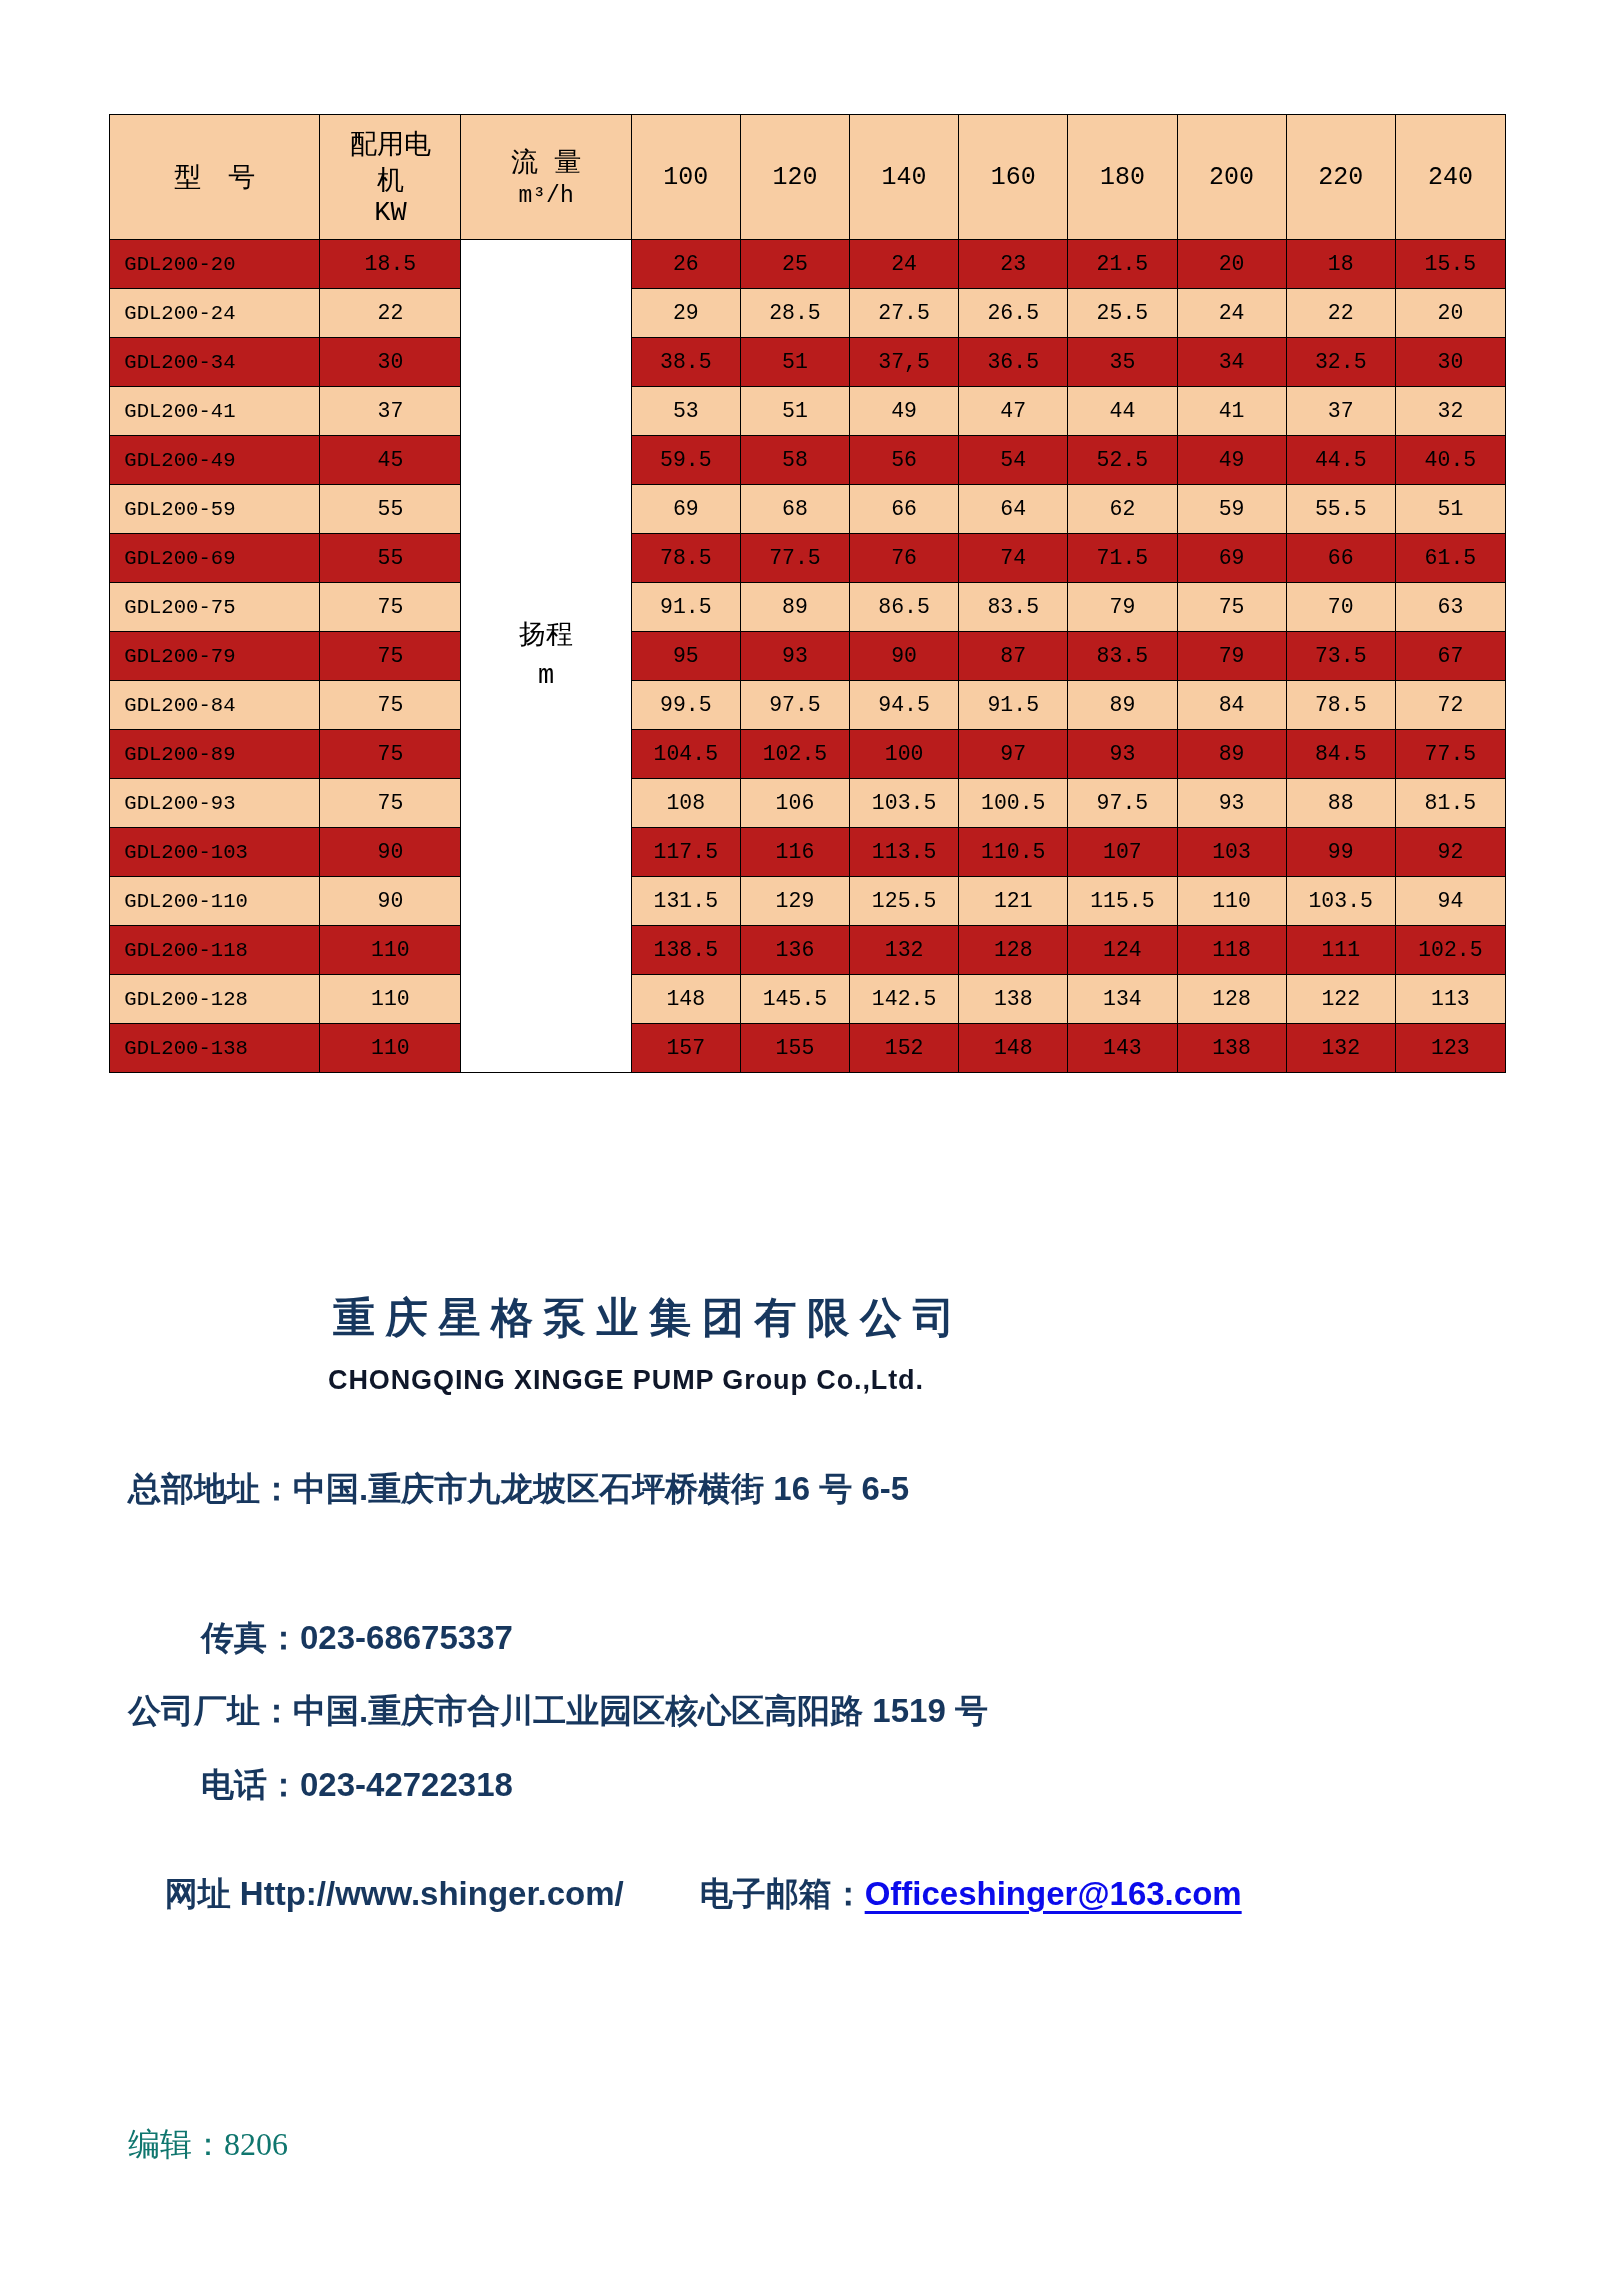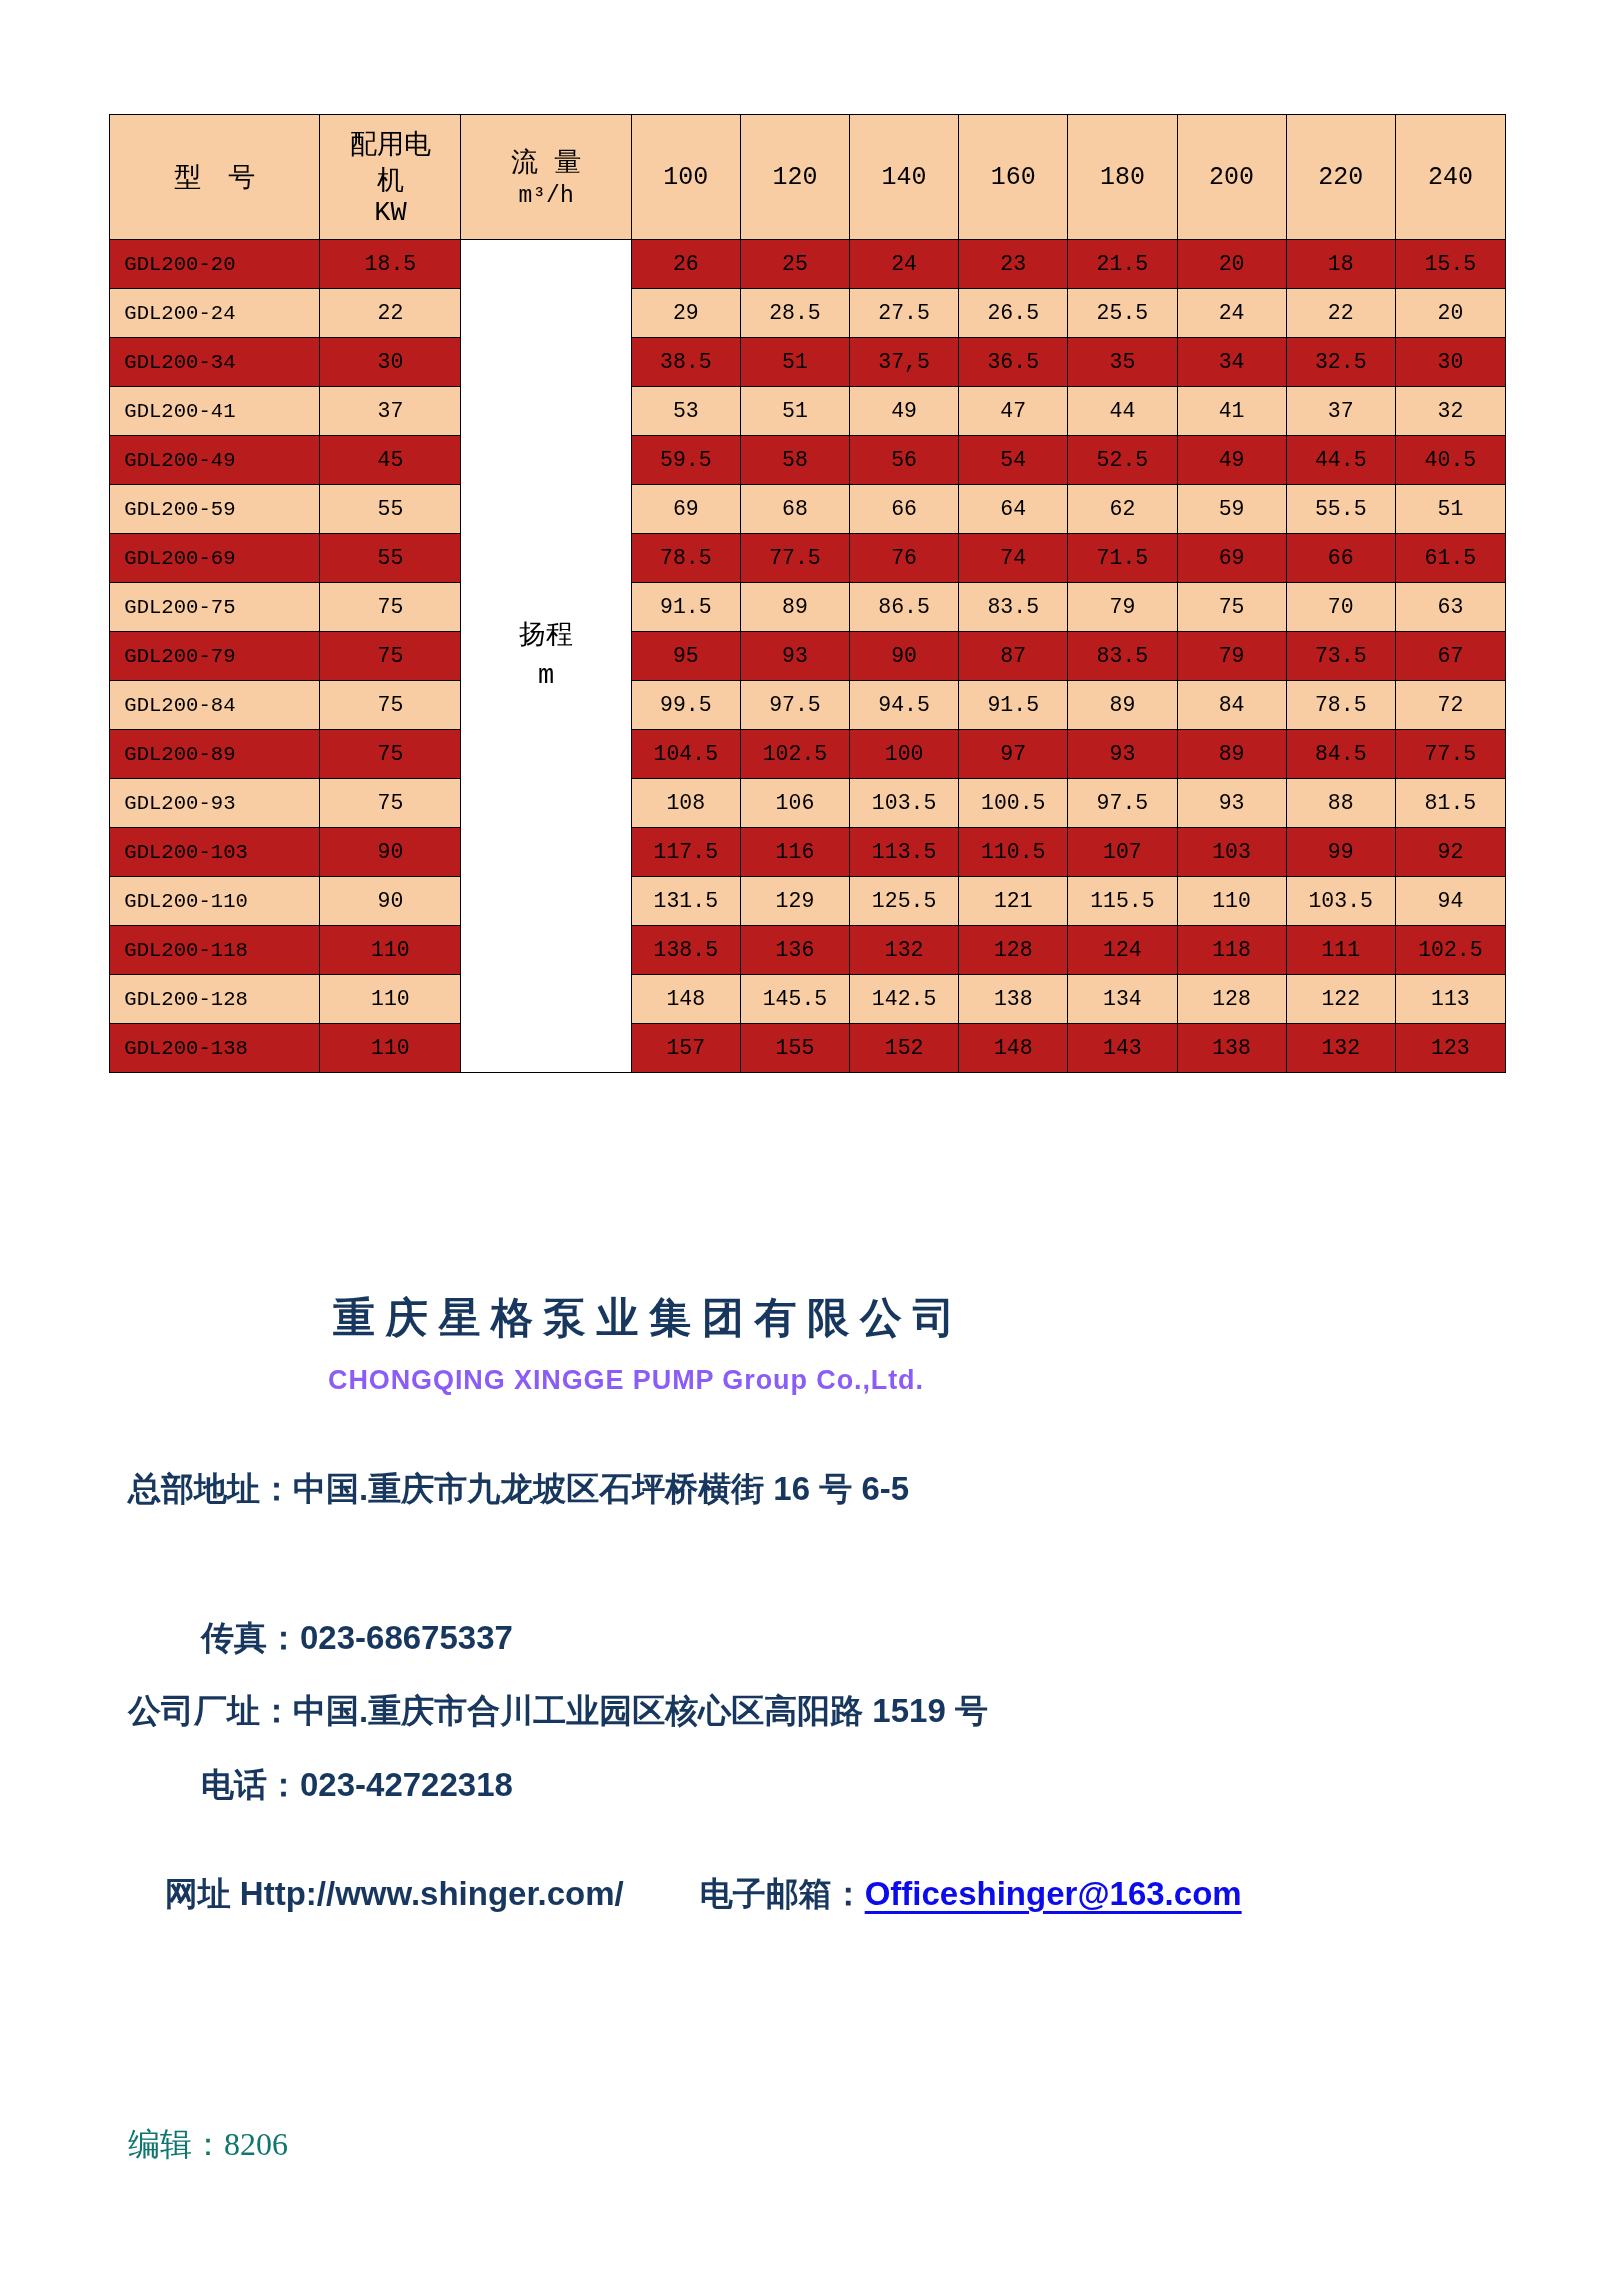--- a/index.html
+++ b/index.html
@@ -66,21 +66,21 @@
     font-family: "Liberation Serif", "DejaVu Serif", serif;
     white-space: pre;
   }
   .company-name-en {
     position: absolute;
     left: 328px;
     top: 1365px;
     font-size: 27px;
     font-weight: bold;
     letter-spacing: 0.9px;
-    color: #8b5cf6;
+    color: #0f172a;
     font-family: "Liberation Sans", sans-serif;
     white-space: pre;
   }
 
   
   .contact-line {
     position: absolute;
     font-size: 33px;
     font-weight: bold;
     color: #17375E;

